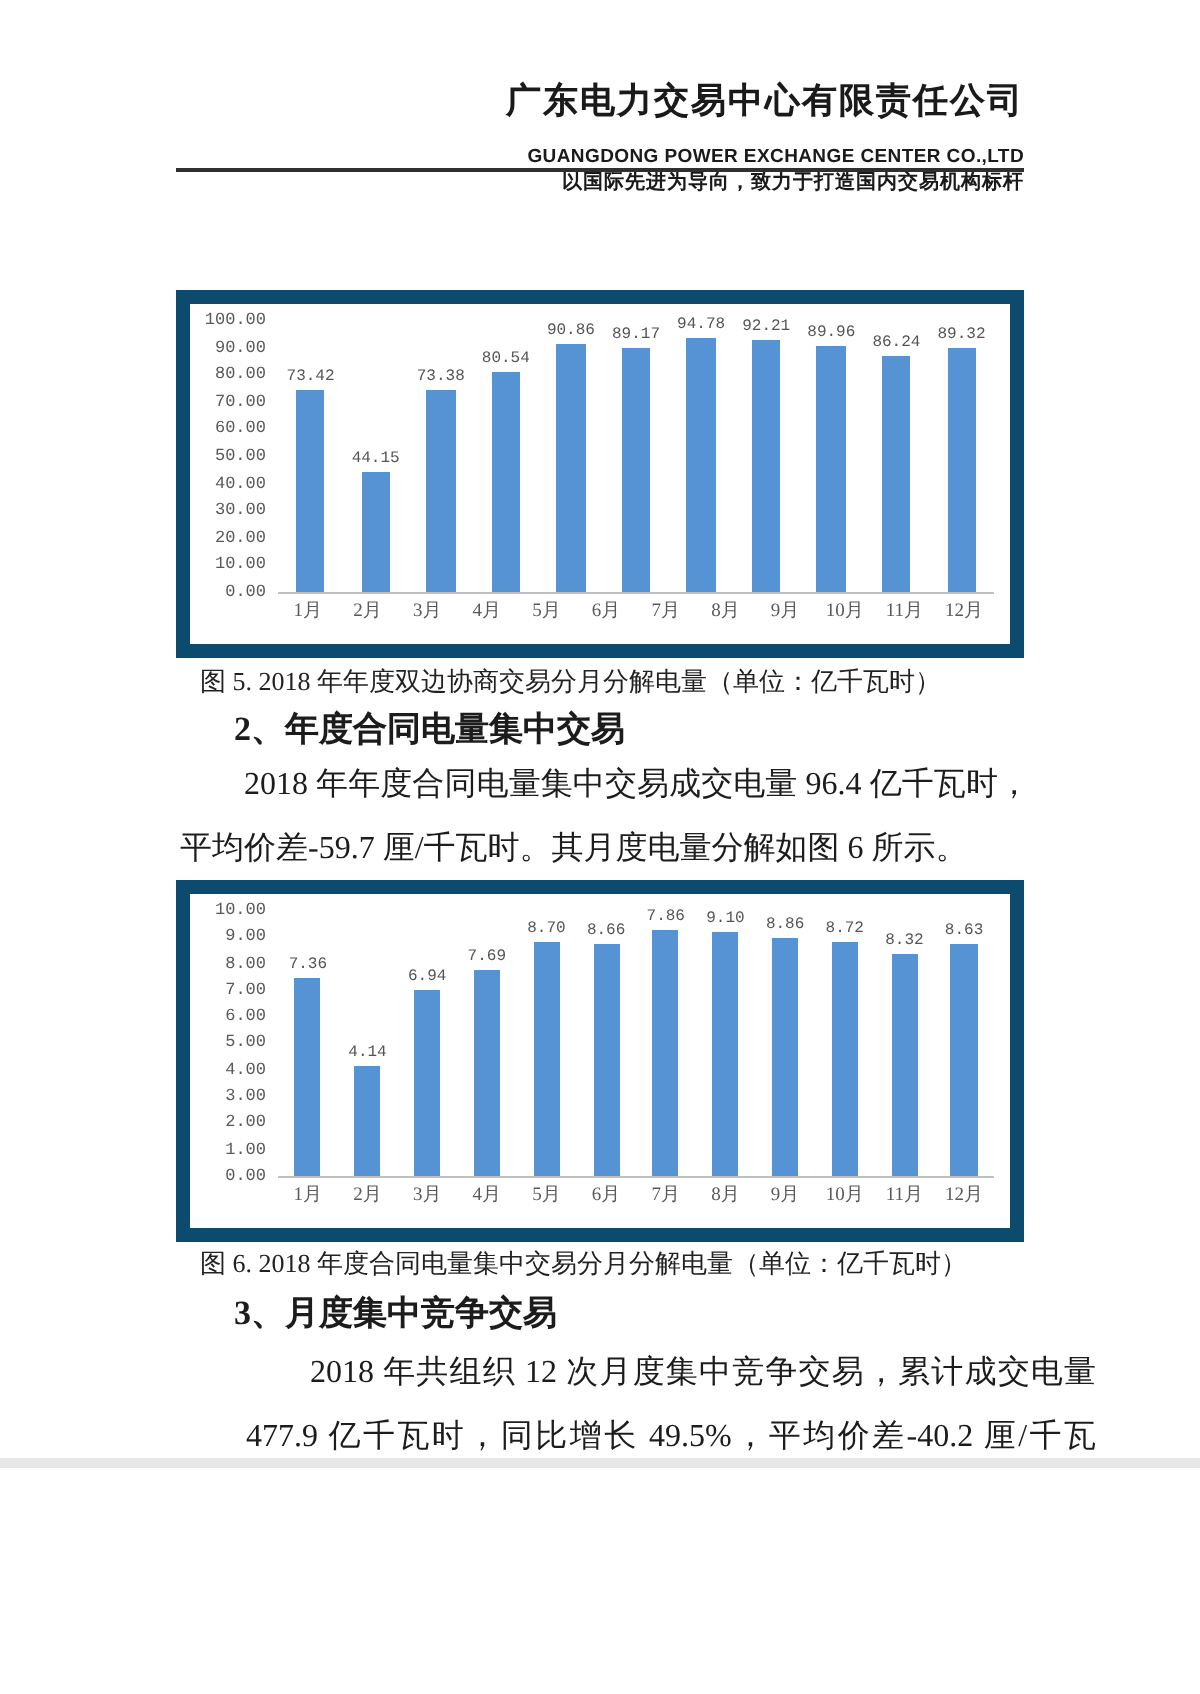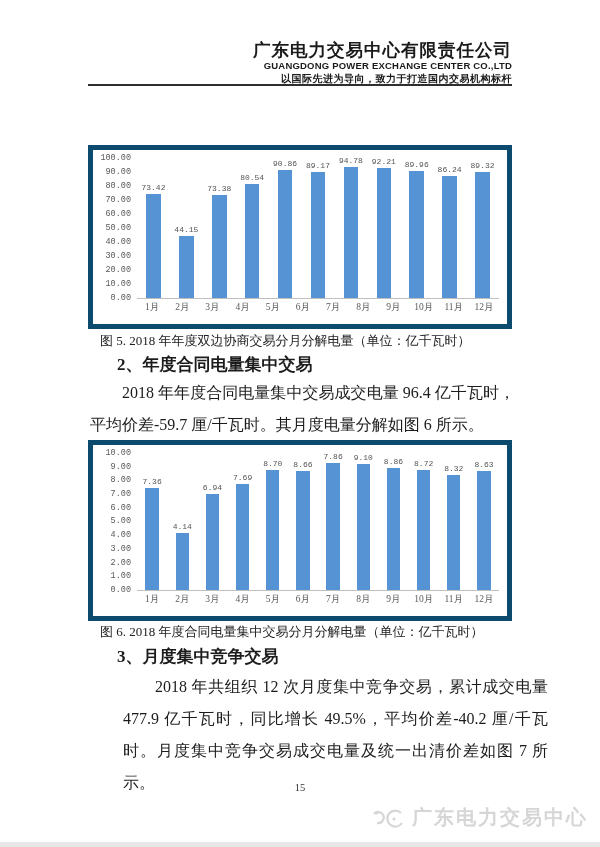--- a/index.html
+++ b/index.html
@@ -1,33 +1,33 @@
 <!DOCTYPE html>
 <html><head>
 <meta charset="utf-8">
 <style>
   html,body{margin:0;padding:0;background:#ffffff;}
   .page{
     position:relative;
-    width:600px;height:847px;
+    width:600px;height:734px;
     background:#ffffff;
     font-family:"Liberation Serif","DejaVu Serif",serif;
     color:#1c1c1c;
     overflow:hidden;
   }
 
   
   .header-block{
     position:absolute;top:40px;right:88px;
     text-align:right;
     font-family:"Liberation Sans","DejaVu Sans",sans-serif;
     color:#1a1a1a;
   }
   .header-cn{font-size:17.5px;font-weight:bold;letter-spacing:1px;line-height:20px;}
-  .header-en{font-size:9.5px;font-weight:bold;line-height:12px;letter-spacing:0.2px;}
+  .header-en{font-size:9.5px;font-weight:bold;line-height:12px;letter-spacing:0.2px;margin-top:13px;}
   .header-slogan{font-size:10px;font-weight:bold;line-height:13px;letter-spacing:0.5px;}
   .header-rule{
     position:absolute;top:84px;left:88px;right:88px;
     height:2px;background:#2f2f2f;
   }
 
   
   .textline{
     position:absolute;left:90px;width:425px;
     font-size:16px;line-height:32px;
@@ -39,21 +39,21 @@
     font-size:17px;font-weight:bold;line-height:22px;
   }
   .caption{
     position:absolute;left:100px;width:412px;
     font-size:13px;line-height:15px;color:#222;
   }
 
   
   .chart-box{
     position:absolute;left:88px;width:424px;
-    border:5px solid #0c4a6e;background:#ffffff;
+    border:7px solid #0c4a6e;background:#ffffff;
     box-sizing:border-box;
     padding:7px 8px 8px 8px;
   }
   .chart-inner{display:flex;height:100%;}
   .y-axis{
     width:36px;height:calc(100% - 17px);
     display:flex;flex-direction:column;justify-content:space-between;
     align-items:flex-end;
     padding-right:6px;box-sizing:border-box;
     font-family:"Liberation Mono","DejaVu Sans Mono",monospace;

